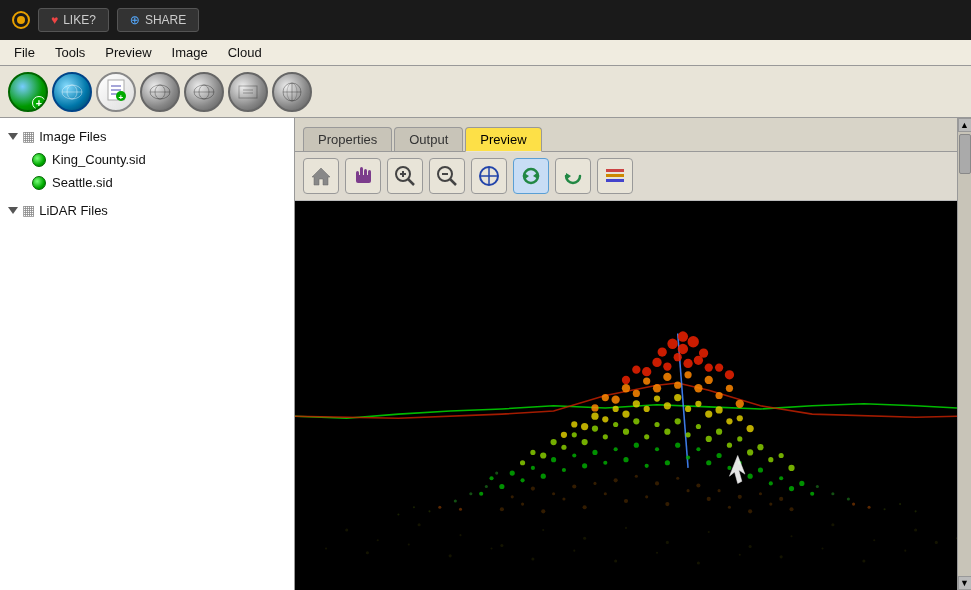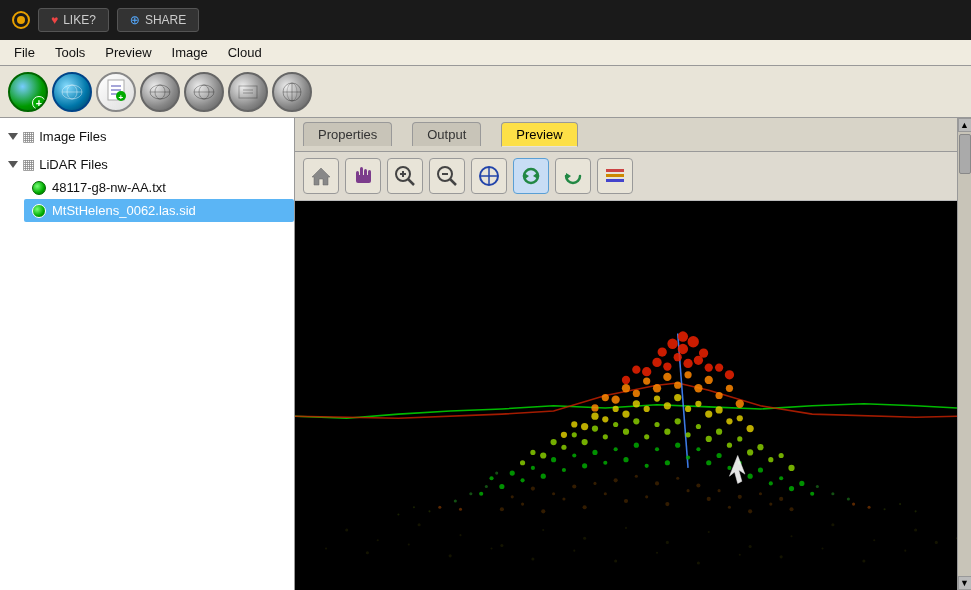--- a/index.html
+++ b/index.html
@@ -177,23 +177,23 @@
 
     
     #right-panel {
       flex: 1;
       background: #e0dcd0;
       display: flex;
       flex-direction: column;
     }
     #tab-bar {
       display: flex;
-      align-items: flex-start;
+      align-items: flex-end;
       padding: 4px 8px 0 8px;
-      gap: 20px;
+      gap: 2px;
       height: 34px;
       border-bottom: 1px solid #999;
       background: #d8d4c8;
     }
     .tab {
       padding: 4px 14px;
       cursor: pointer;
       border: 1px solid #999;
       border-bottom: none;
       border-radius: 4px 4px 0 0;
@@ -359,37 +359,37 @@
 <div id="main-content">
 
   <div id="left-panel">
 
     <div class="tree-section">
       <div class="tree-header">
         <div class="triangle-down"></div>
         <span class="folder-icon">▦</span>
         <span>Image Files</span>
       </div>
+      <div class="tree-children">
+        <div class="tree-item">
+          <div class="green-dot"></div>
+          <span>King_County.sid</span>
+        </div>
+        <div class="tree-item">
+          <div class="green-dot"></div>
+          <span>Seattle.sid</span>
+        </div>
+      </div>
     </div>
 
     <div class="tree-section">
       <div class="tree-header">
         <div class="triangle-down"></div>
         <span class="folder-icon">▦</span>
         <span>LiDAR Files</span>
-      </div>
-      <div class="tree-children">
-        <div class="tree-item">
-          <div class="green-dot"></div>
-          <span>48117-g8-nw-AA.txt</span>
-        </div>
-        <div class="tree-item selected">
-          <div class="green-dot selected"></div>
-          <span>MtStHelens_0062.las.sid</span>
-        </div>
       </div>
     </div>
 
   </div>
 
   <div id="right-panel">
 
     <div id="tab-bar">
       <div class="tab">Properties</div>
       <div class="tab">Output</div>

